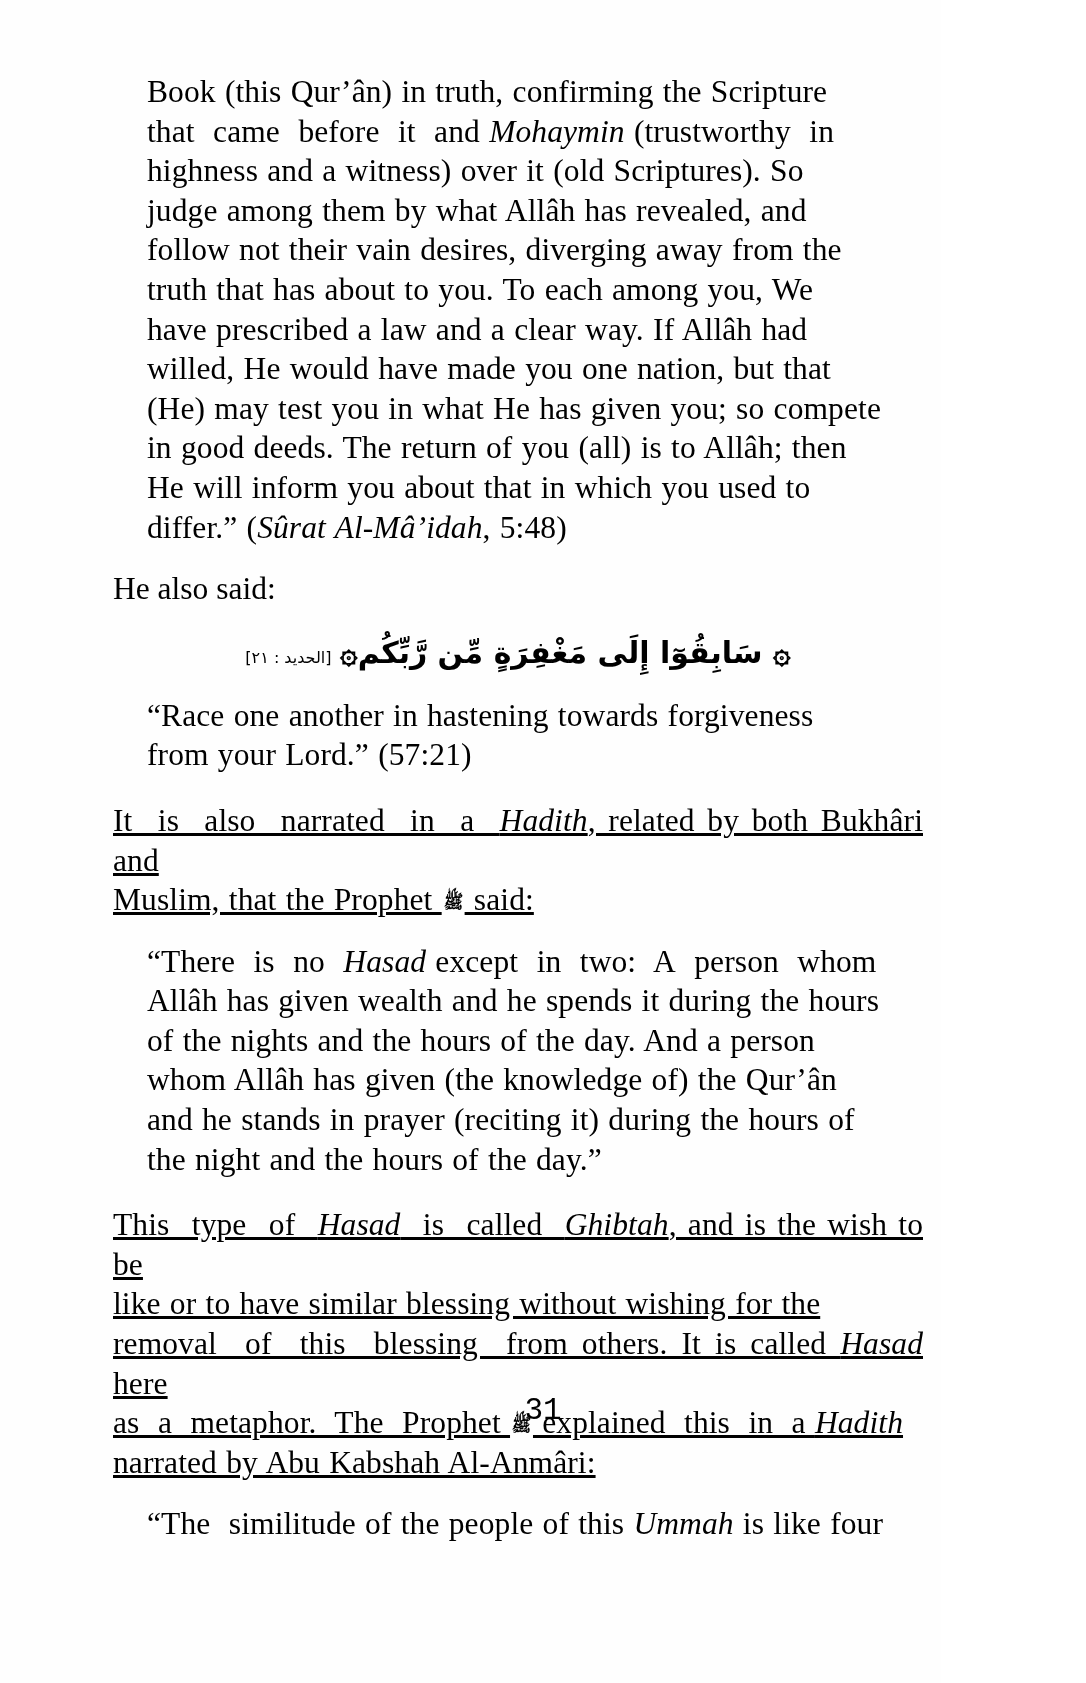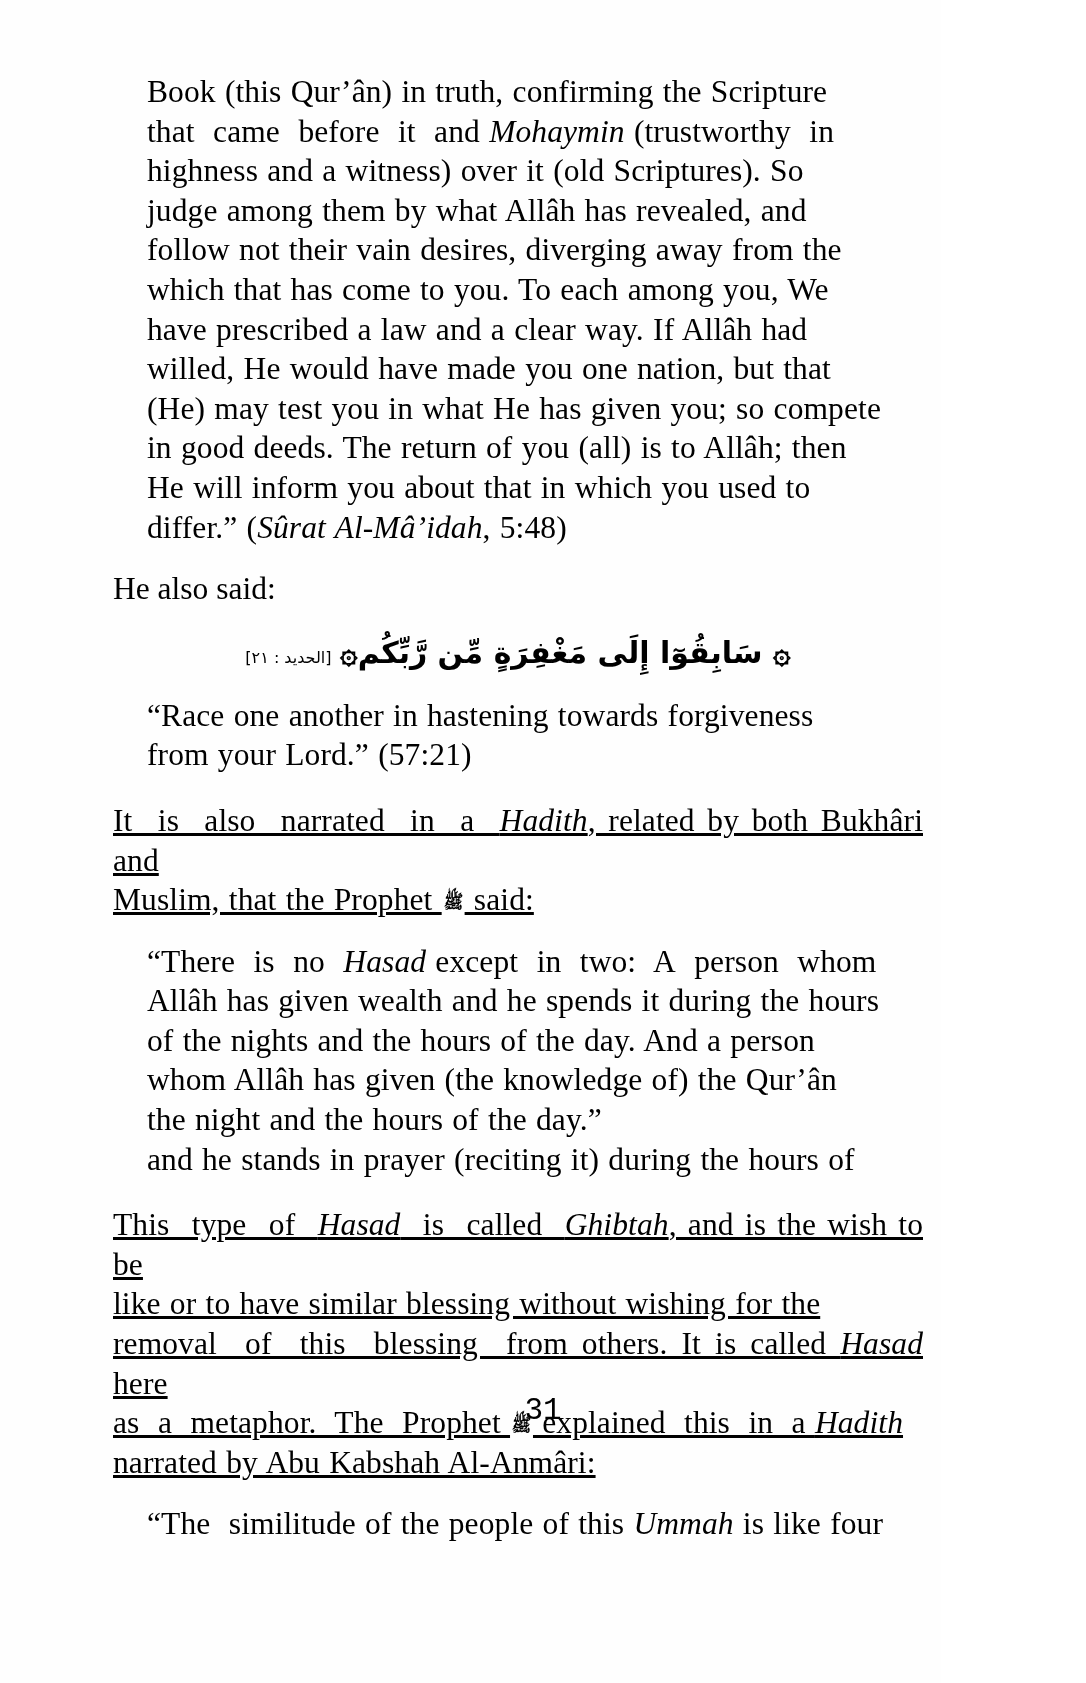--- a/index.html
+++ b/index.html
@@ -131,21 +131,21 @@
       <p class="para">
         <span>highness   and  a  witness)  over  it  (old  Scriptures).  So</span>
       </p>
       <p class="para">
         <span>judge  among  them  by  what  Allâh  has  revealed,  and</span>
       </p>
       <p class="para">
         <span>follow  not  their  vain  desires, diverging  away from the</span>
       </p>
       <p class="para">
-        <span>which  that  has  come  to  you.  To  each  among you,  We</span>
+        <span>truth  that  has  about  to  you.  To  each  among you,  We</span>
       </p>
       <p class="para">
         <span>have  prescribed  a  law  and  a  clear  way.   If Allâh had</span>
       </p>
       <p class="para">
         <span>willed,  He  would  have  made  you  one nation,  but that</span>
       </p>
       <p class="para">
         <span>(He) may test you in what He has given you; so compete</span>
       </p>
@@ -201,25 +201,25 @@
       </p>
       <p class="para">
         <span>Allâh has given wealth and he spends it during the hours</span>
       </p>
       <p class="para">
         <span>of  the  nights  and  the  hours  of  the  day. And a person</span>
       </p>
       <p class="para">
         <span>whom  Allâh  has  given  (the  knowledge of) the Qur’ân</span>
       </p>
+      <p class="para">
+        <span>and  he  stands  in prayer (reciting it) during the hours of</span>
+      </p>
       <p class="para" style="text-align:left">
         <span>the night and the hours of the day.”</span>
-      </p>
-      <p class="para">
-        <span>and  he  stands  in prayer (reciting it) during the hours of</span>
       </p>
     </div>
 
     <div class="gap-l"></div>
 
     <div class="para-flush">
       <p class="para">
         This&nbsp; type&nbsp; of&nbsp; <i>Hasad</i>&nbsp; is&nbsp; called&nbsp; <i>Ghibtah</i>, and is the wish to be
       </p>
       <p class="para">

